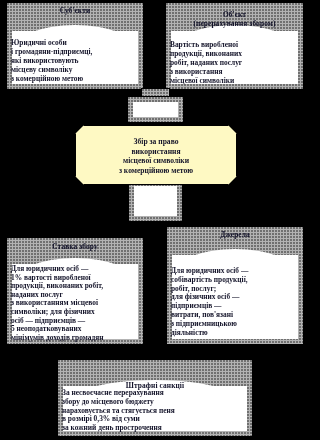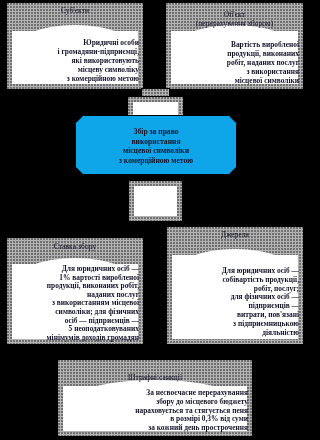--- a/index.html
+++ b/index.html
@@ -55,48 +55,48 @@
     border-radius: 50% 50% 0 0 / 100% 100% 0 0;
   }
 
   .hdr {
     position: absolute;
     left: 0; right: 0;
     text-align: center;
     color: #101028;
     font-size: 7.4px;
     line-height: 8.6px;
-    font-weight: normal;
+    font-weight: bold;
     letter-spacing: 0.1px;
     z-index: 4;
   }
   .body-txt {
     position: absolute;
     left: 4px; right: 4px;
-    text-align: right;
+    text-align: left;
     color: #14142a;
     font-size: 7.4px;
     line-height: 9.0px;
     font-weight: bold;
     z-index: 4;
   }
 
   
   #card-subject   { left: 6px;   top: 2px;   width: 138px; height: 88px; }
   #card-object    { left: 165px; top: 2px;   width: 139px; height: 88px; }
   #card-rate      { left: 6px;   top: 237px; width: 138px; height: 108px; }
   #card-sources   { left: 166px; top: 226px; width: 138px; height: 119px; }
   #card-penalty   { left: 57px;  top: 359px; width: 196px; height: 78px; }
 
   
   #octagon {
     position: absolute;
-    left: 75px; top: 115px;
+    left: 75px; top: 125px;
     width: 162px; height: 60px;
-    background: #0ea5e9;
+    background: #fef9c3;
     border: 1px solid #000000;
     box-sizing: border-box;
     -webkit-clip-path: polygon(9px 0, calc(100% - 9px) 0, 100% 9px, 100% calc(100% - 9px),
                                calc(100% - 9px) 100%, 9px 100%, 0 calc(100% - 9px), 0 9px);
     clip-path: polygon(9px 0, calc(100% - 9px) 0, 100% 9px, 100% calc(100% - 9px),
                        calc(100% - 9px) 100%, 9px 100%, 0 calc(100% - 9px), 0 9px);
     z-index: 5;
   }
   #octagon .oct-txt {
     position: absolute;
@@ -237,21 +237,21 @@
 підприємців —
 витрати, пов'язані
 з підприємницькою
 діяльністю</div>
   </div>
 
   <div class="card" id="card-penalty">
     <div class="band"></div>
     <div class="panel" style="top:26px;"></div>
     <div class="arc" style="top:20px;"></div>
-    <div class="hdr" style="top:14px;">
+    <div class="hdr" style="top:22px;">
       <div>Штрафні санкції</div>
     </div>
     <div class="body-txt" style="top:29px; line-height:8.8px; white-space:pre-line;">За несвоєчасне перерахування
 збору до місцевого бюджету
 нараховується та стягується пеня
 в розмірі 0,3% від суми
 за кожний день прострочення</div>
   </div>
 
 </div>

